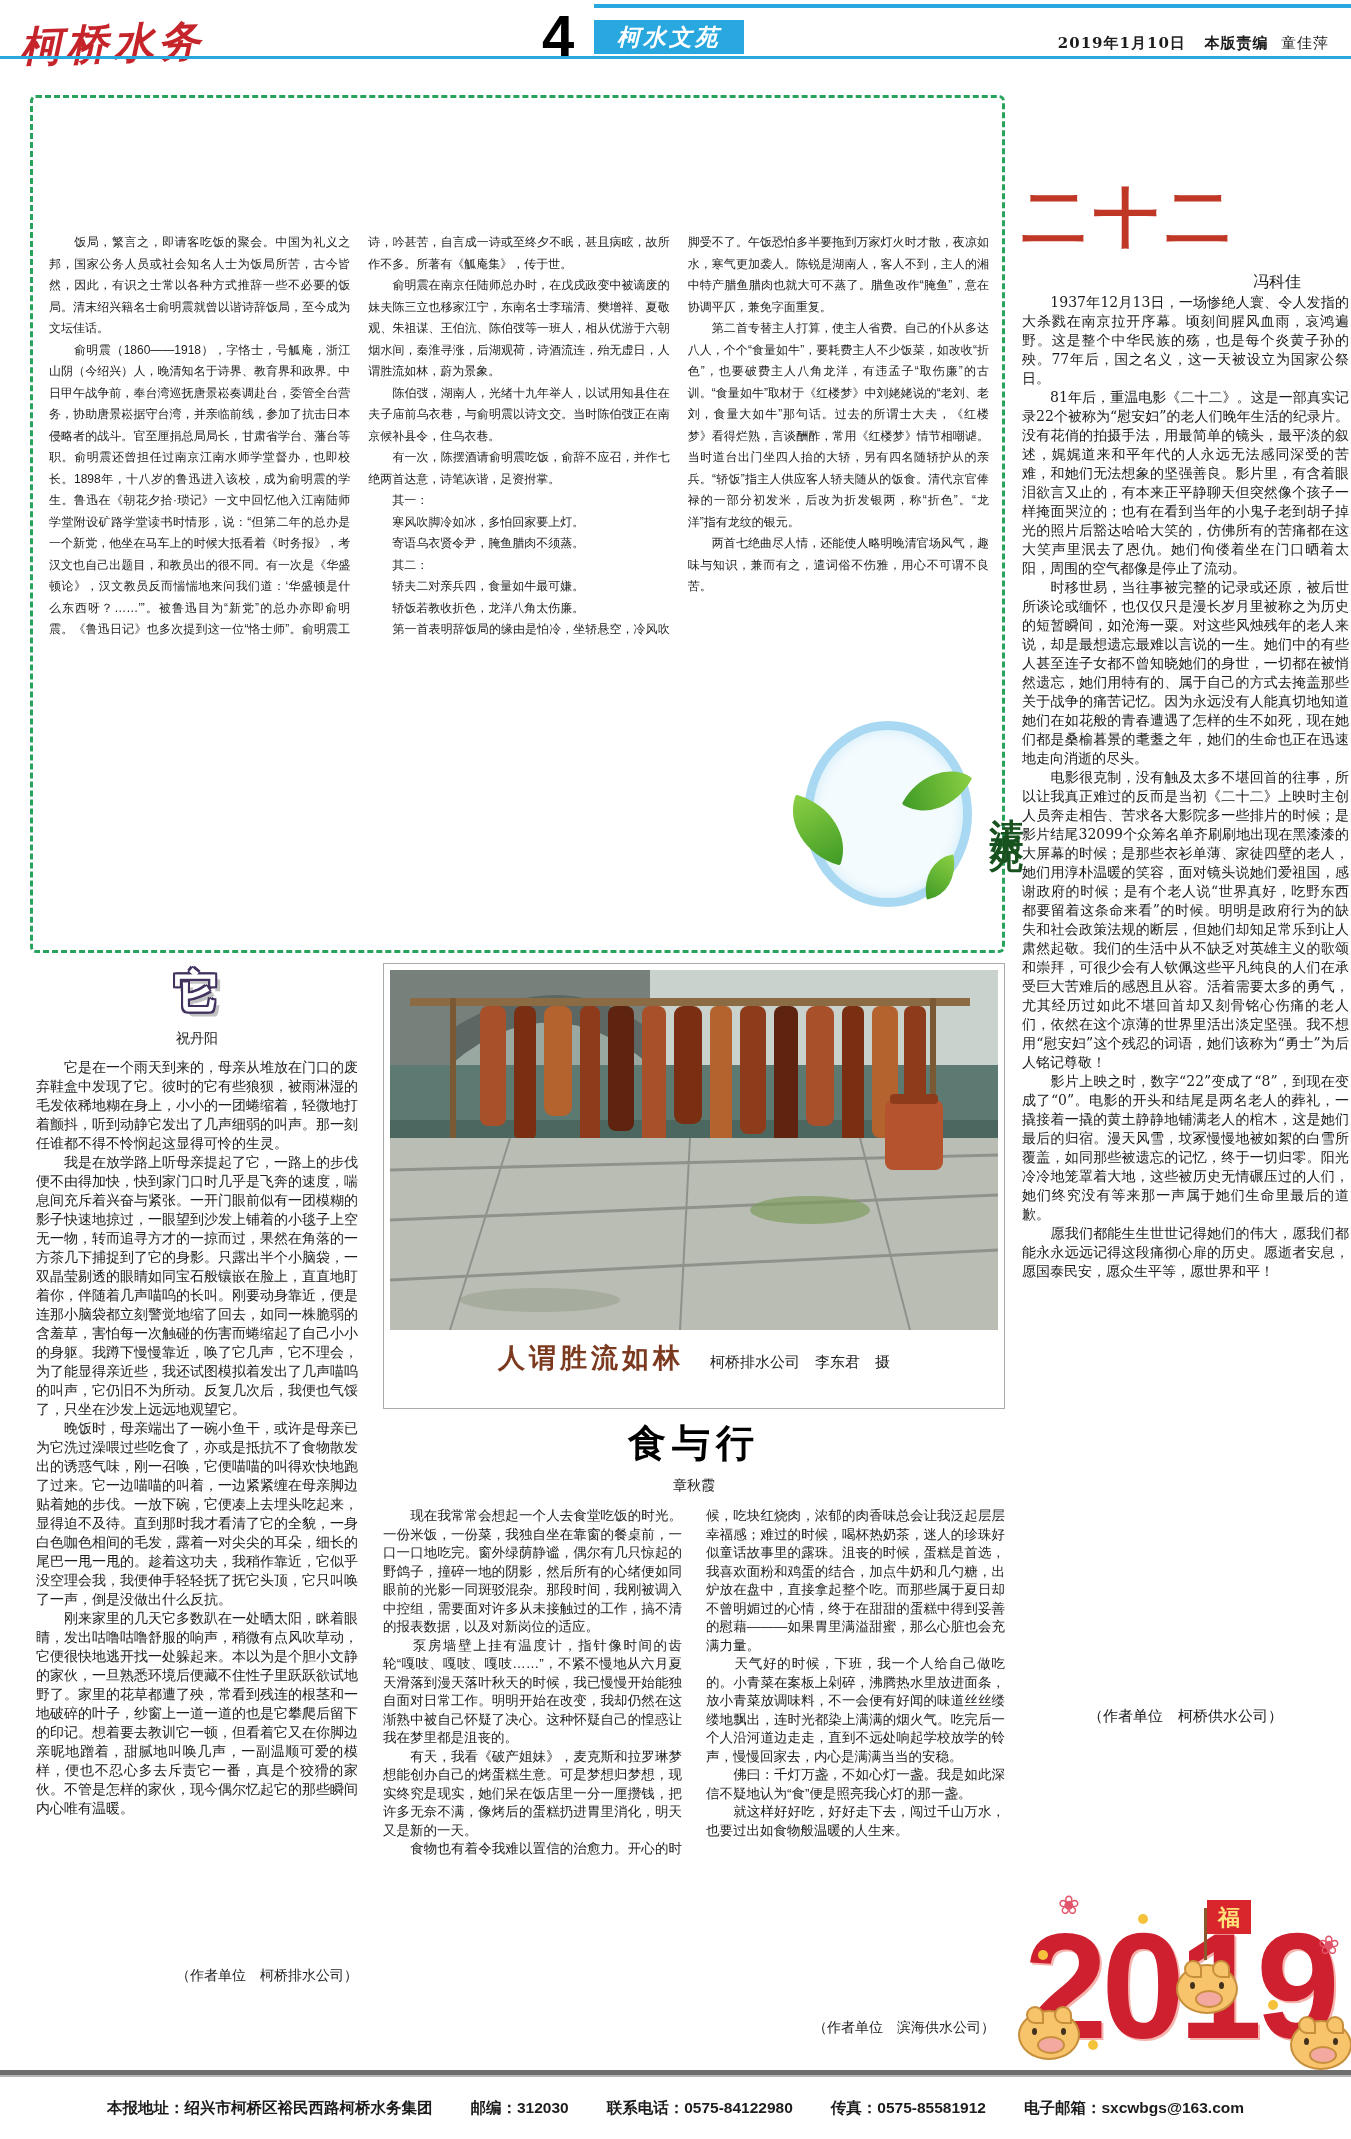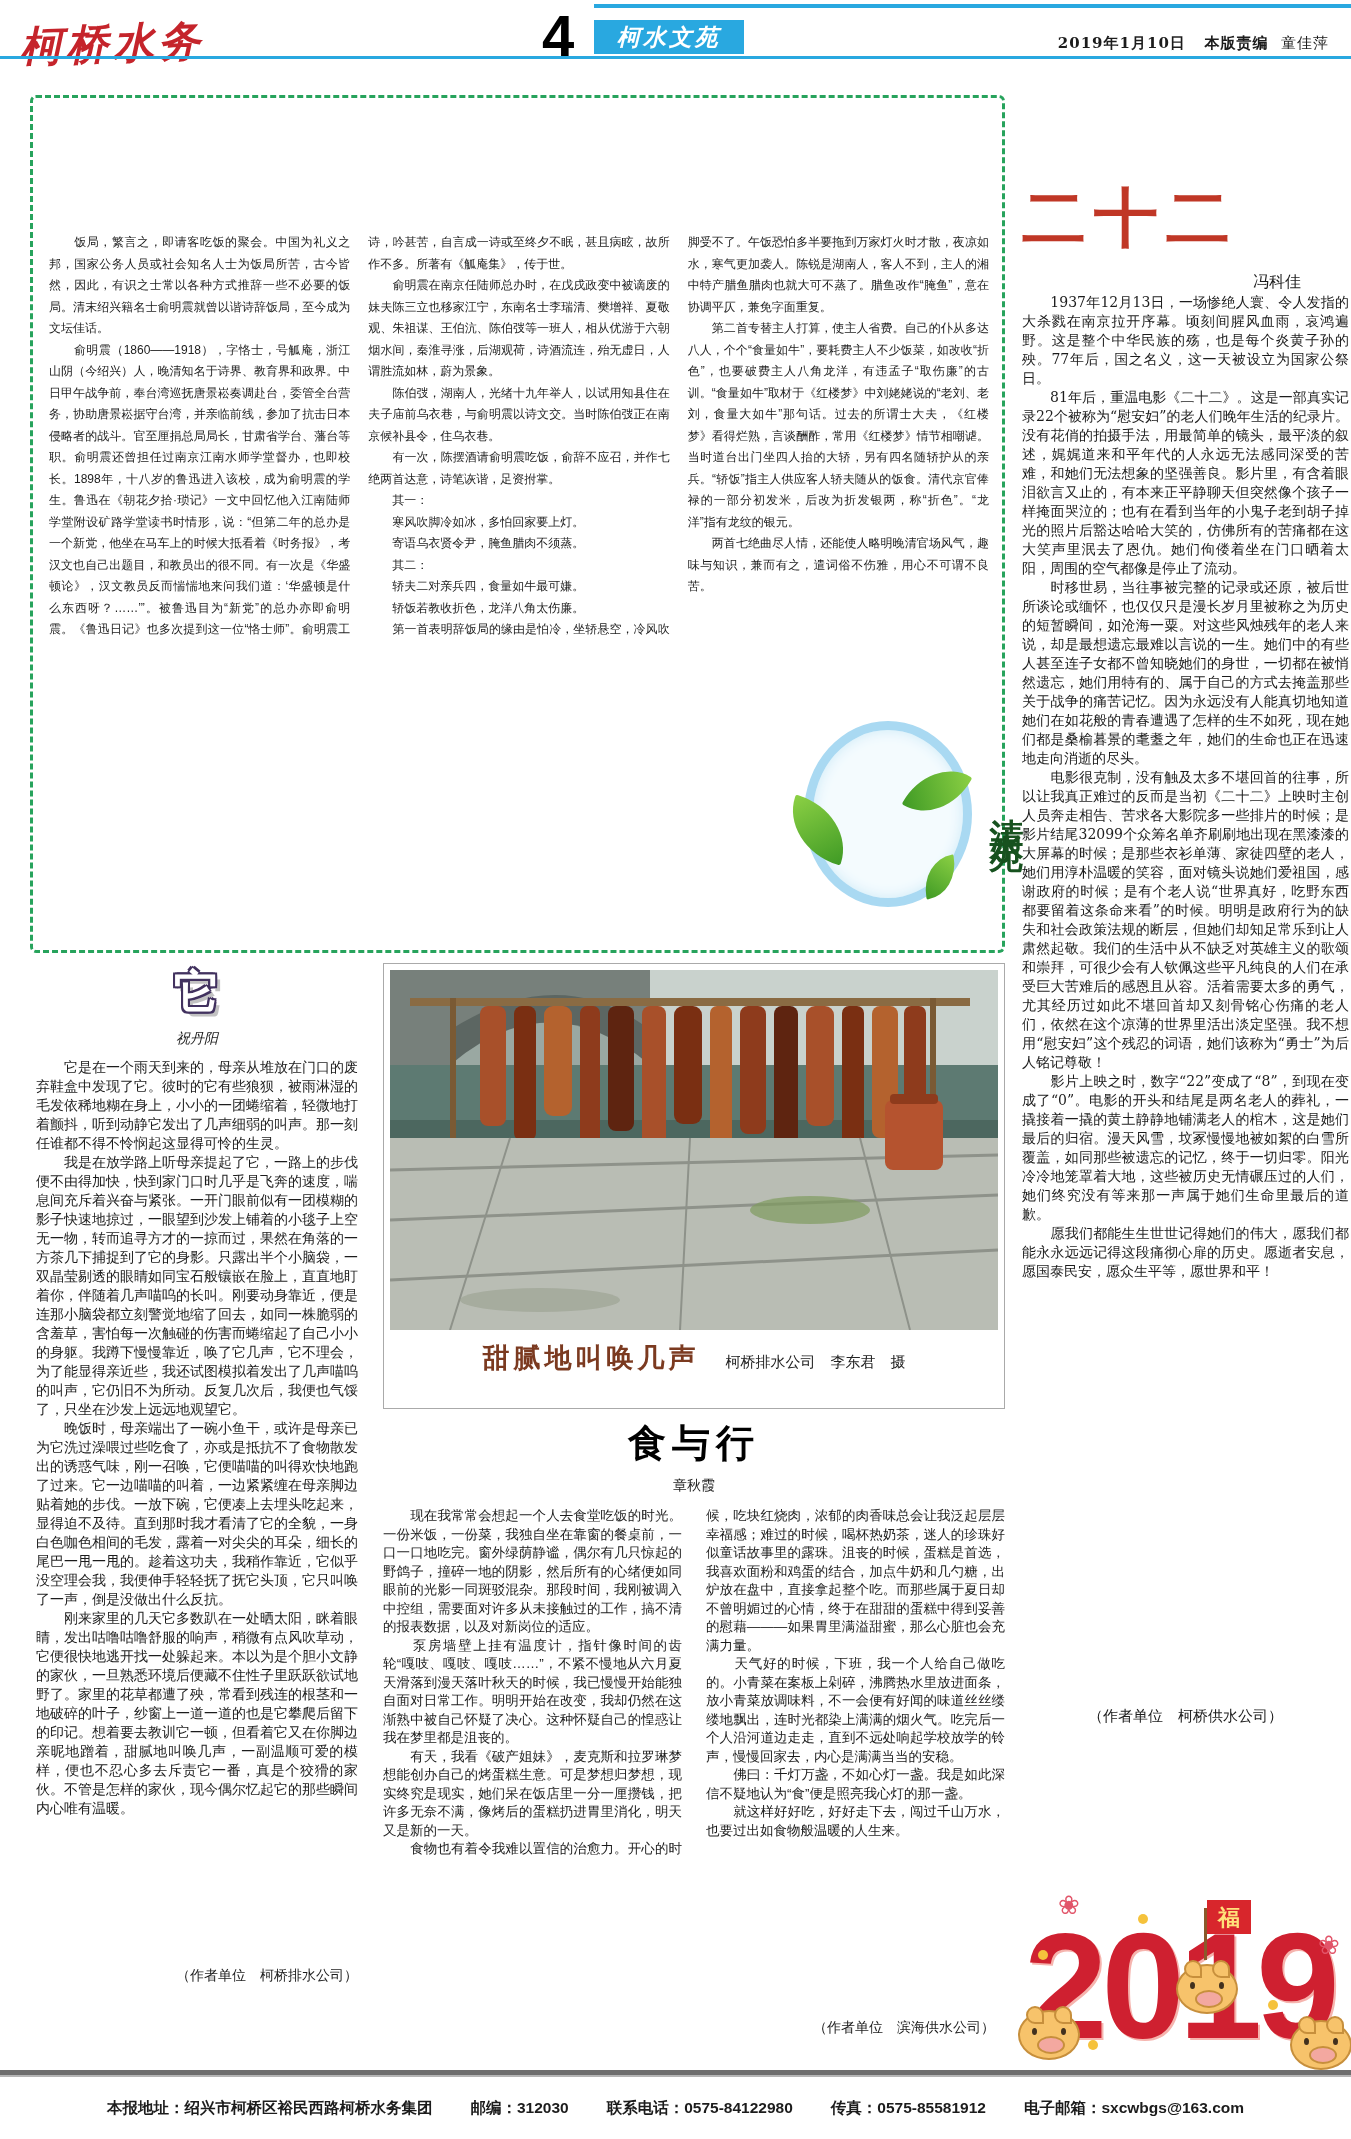--- a/index.html
+++ b/index.html
@@ -47,21 +47,21 @@
   .a2-body{height:1408px;overflow:hidden;font-family:"DejaVu Serif",serif;
            font-size:14px;line-height:19px;text-align:justify;white-space:pre-wrap;}
   .a2-byline{text-align:center;font-size:15px;font-family:"DejaVu Serif",serif;margin-top:6px;}
   
   .a3{position:absolute;left:36px;top:962px;width:322px;}
   .a3-title{text-align:center;font-size:46px;font-weight:900;color:#fff;
             font-family:"Liberation Sans",sans-serif;
             text-shadow:-2px 0 #42325f,2px 0 #42325f,0 -2px #42325f,0 2px #42325f,
                         -2px -2px #42325f,2px 2px #42325f,-2px 2px #42325f,2px -2px #42325f,
                         5px 5px 0 rgba(120,120,120,.45);}
-  .a3-author{text-align:center;font-size:14px;margin-top:6px;font-family:"DejaVu Serif",serif;font-style:italic;}
+  .a3-author{text-align:center;font-size:14px;margin-top:6px;font-family:"DejaVu Serif",serif;}
   .a3-body{margin-top:10px;height:905px;overflow:hidden;font-size:14px;line-height:19px;
            text-align:justify;white-space:pre-wrap;font-family:"Liberation Sans",sans-serif;}
   .a3-byline{text-align:right;font-size:14px;font-family:Liberation Sans, sans-serif;margin-top:4px;}
   
   .photo-box{position:absolute;left:383px;top:963px;width:622px;height:446px;
              border:1px solid #aaa;box-sizing:border-box;padding:6px;}
   .photo-svg{display:block;width:608px;height:360px;}
   .caption-row{margin-top:10px;display:flex;align-items:baseline;justify-content:center;gap:26px;}
   .caption{font-size:27px;font-weight:900;color:#7b3a20;letter-spacing:4px;
            font-family:"Liberation Sans",sans-serif;}
@@ -192,21 +192,21 @@
       <path d="M0,200 L608,185" stroke="#8e928a" stroke-width="3" fill="none"></path>
       <path d="M0,250 L608,225" stroke="#8e928a" stroke-width="3" fill="none"></path>
       <path d="M0,310 L608,280" stroke="#8e928a" stroke-width="3" fill="none"></path>
       <path d="M120,168 L60,360 M300,168 L290,360 M470,168 L520,360" stroke="#8e928a" stroke-width="2" fill="none"></path>
       <ellipse cx="420" cy="240" rx="60" ry="14" fill="#7f9b5e" opacity="0.7"></ellipse>
       <ellipse cx="150" cy="330" rx="80" ry="12" fill="#9aa08f" opacity="0.6"></ellipse>
       <rect x="495" y="130" width="58" height="70" rx="8" fill="#b5532f"></rect>
       <rect x="500" y="124" width="48" height="10" rx="4" fill="#8e3b1c"></rect>
     </svg>
     <div class="caption-row">
-      <span class="caption">甜腻地叫唤几声</span>
+      <span class="caption">人谓胜流如林</span>
       <span class="credit">柯桥排水公司　李东君　摄</span>
     </div>
   </div>
 
   <div class="a4">
     <div class="a4-title">食与行</div>
     <div class="a4-author">章秋霞</div>
     <div class="a4-body">　　现在我常常会想起一个人去食堂吃饭的时光。一份米饭，一份菜，我独自坐在靠窗的餐桌前，一口一口地吃完。窗外绿荫静谧，偶尔有几只惊起的野鸽子，撞碎一地的阴影，然后所有的心绪便如同眼前的光影一同斑驳混杂。那段时间，我刚被调入中控组，需要面对许多从未接触过的工作，搞不清的报表数据，以及对新岗位的适应。
 　　泵房墙壁上挂有温度计，指针像时间的齿轮“嘎吱、嘎吱、嘎吱……”，不紧不慢地从六月夏天滑落到漫天落叶秋天的时候，我已慢慢开始能独自面对日常工作。明明开始在改变，我却仍然在这渐熟中被自己怀疑了决心。这种怀疑自己的惶惑让我在梦里都是沮丧的。
 　　有天，我看《破产姐妹》，麦克斯和拉罗琳梦想能创办自己的烤蛋糕生意。可是梦想归梦想，现实终究是现实，她们呆在饭店里一分一厘攒钱，把许多无奈不满，像烤后的蛋糕扔进胃里消化，明天又是新的一天。

